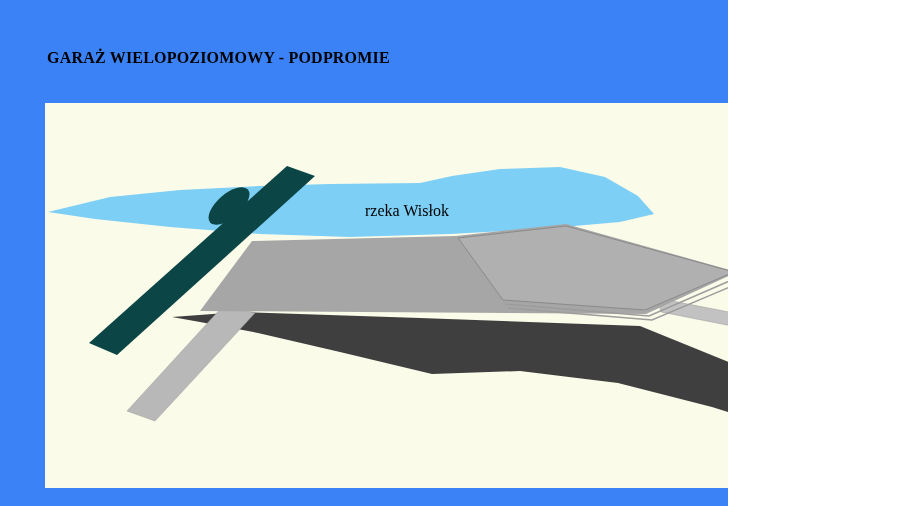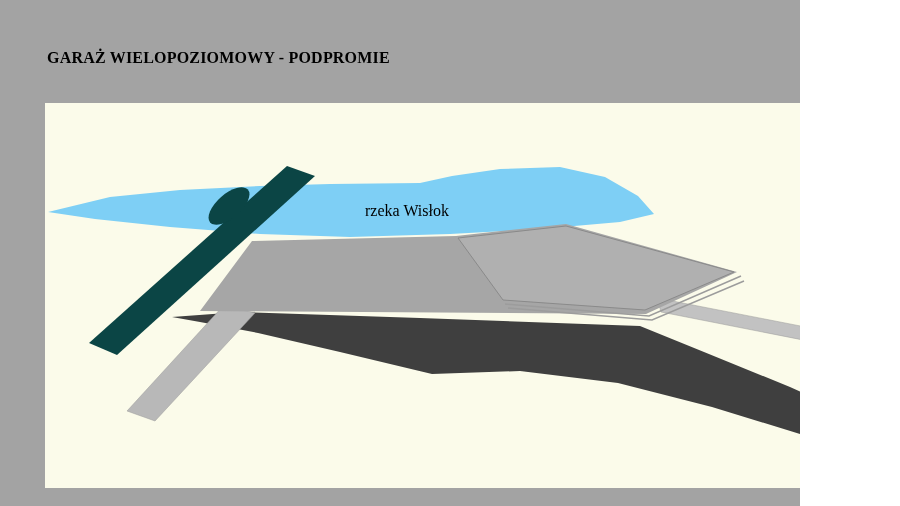--- a/index.html
+++ b/index.html
@@ -5,24 +5,24 @@
   html, body {
     margin: 0;
     padding: 0;
     background: #ffffff;
     width: 900px;
     height: 506px;
     font-family: "Liberation Serif", serif;
   }
   .page {
     position: relative;
-    width: 800px;
+    width: 728px;
     height: 506px;
     overflow: hidden;
-    background: #a3a3a3;
+    background: #3b82f6;
     text-align: right;
   }
   .page-title {
     position: absolute;
     left: 47px;
     top: 49px;
     margin: 0;
     font-family: "Liberation Serif", serif;
     font-weight: 700;
     font-size: 16px;

